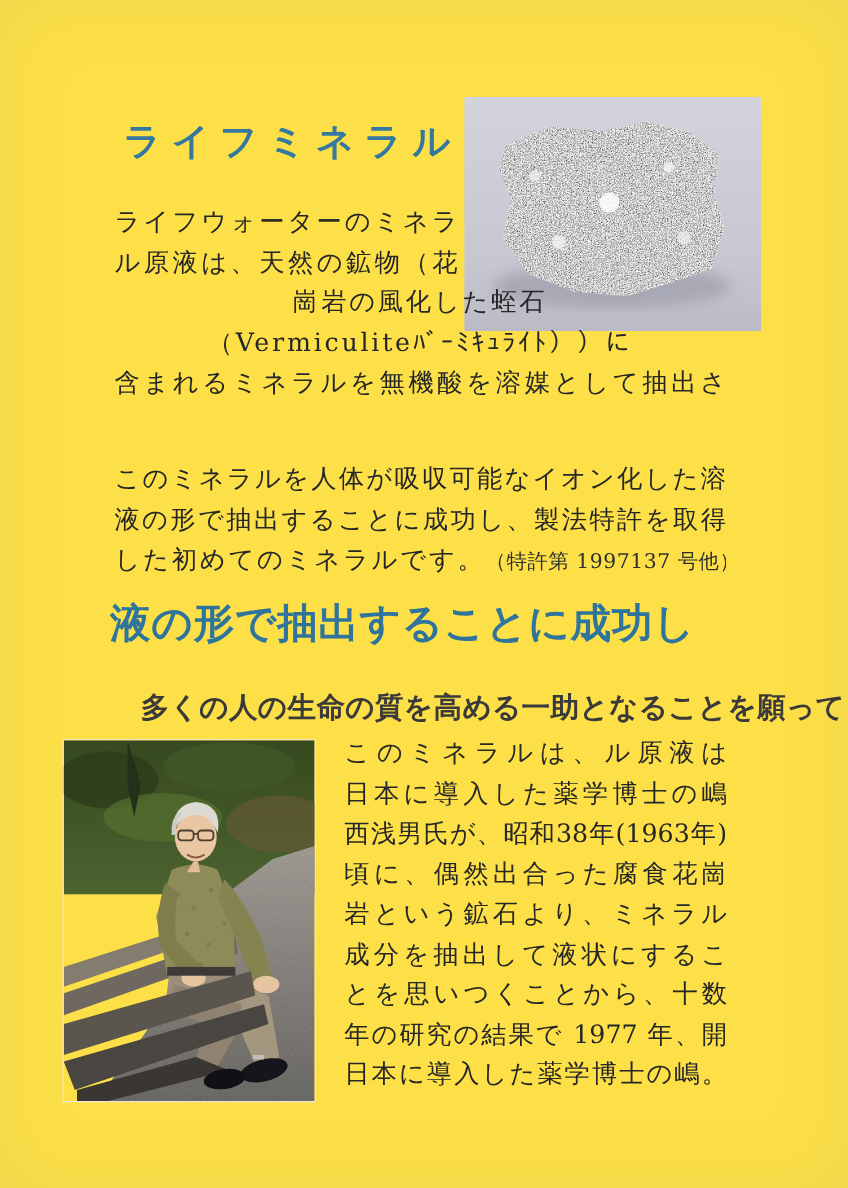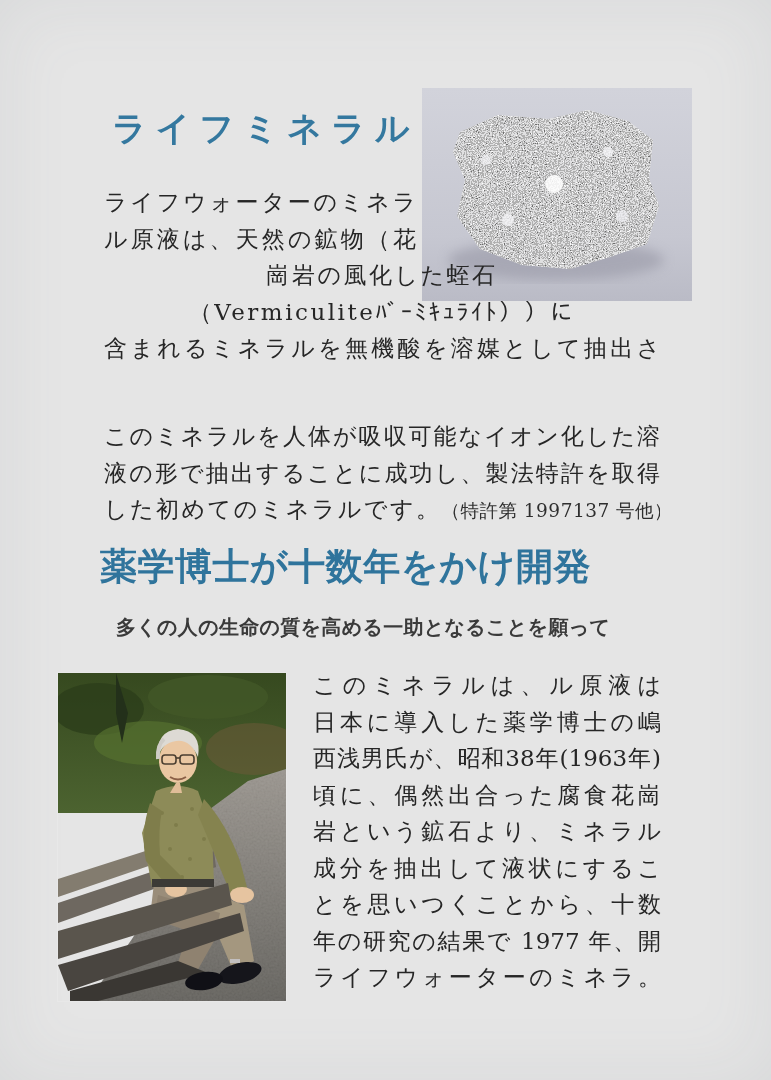--- a/index.html
+++ b/index.html
@@ -1,17 +1,17 @@
 <!DOCTYPE html>
 <html><head>
 <meta charset="utf-8">
 <style>
   html,body{margin:0;padding:0;background:#ffffff;}
   .page{
-    position:relative;width:771px;height:1080px;background:#e5e5e5;overflow:hidden;
+    position:relative;width:771px;height:1080px;background:#fde047;overflow:hidden;
     font-family:"DejaVu Serif","Liberation Serif",serif;
     box-shadow:inset 0 0 70px rgba(110,115,130,0.10);
   }
   .title{
     position:absolute;left:112px;top:106px;margin:0;
     font-size:34px;font-weight:700;letter-spacing:9px;color:#34789f;
     white-space:nowrap;
   }
   .fig{position:absolute;margin:0;padding:0;line-height:0;}
   .rock-fig{left:422px;top:88px;width:270px;height:213px;}
@@ -26,23 +26,23 @@
   .intro{position:absolute;left:104px;top:184px;width:556px;}
   .intro .narrow{width:312px;}
   .patent{position:absolute;left:104px;top:418px;width:556px;}
   .patent-last{white-space:nowrap;}
   .patent-note{font-size:18.5px;letter-spacing:0.5px;color:#2e2e2e;}
   .h2{
     position:absolute;left:100px;top:542px;margin:0;
     font-size:37px;font-weight:700;letter-spacing:0.5px;color:#2f749c;white-space:nowrap;
   }
   .sub{
-    position:absolute;left:112px;top:610px;margin:4px;width:556px;
+    position:absolute;left:112px;top:610px;margin:16px;width:556px;
     font-family:"DejaVu Sans","Liberation Sans",sans-serif;
-    font-size:20px;font-weight:700;letter-spacing:0.3px;color:#3a3a3a;white-space:nowrap;
+    font-size:26px;font-weight:700;letter-spacing:0.3px;color:#3a3a3a;white-space:nowrap;
   }
   .devtext{position:absolute;left:313px;top:667px;width:348px;}
   svg{display:block;}
 </style>
 </head>
 <body>
 
 <div class="page">
 
   <h1 class="title">ライフミネラル</h1>
@@ -91,21 +91,21 @@
     <div class="textline">（Vermiculiteﾊﾞｰﾐｷｭﾗｲﾄ））に</div>
     <div class="textline j">含まれるミネラルを無機酸を溶媒として抽出さ</div>
   </section>
 
   <section class="patent">
     <div class="textline j">このミネラルを人体が吸収可能なイオン化した溶</div>
     <div class="textline j">液の形で抽出することに成功し、製法特許を取得</div>
     <div class="textline patent-last"><span>した初めてのミネラルです。</span><span class="patent-note">（特許第 1997137 号他）</span></div>
   </section>
 
-  <h2 class="h2">薬学博士が十数年をかけ開発</h2>
+  <h2 class="h2">液の形で抽出することに成功し</h2>
   <p class="sub">多くの人の生命の質を高める一助となることを願って</p>
 
   <figure class="fig portrait-fig" aria-label="ベンチに座る嶋西浅男氏">
     <svg width="228" height="328" viewBox="0 0 228 328">
       <defs>
         <linearGradient id="grassg" x1="0" y1="0" x2="0" y2="1">
           <stop offset="0" stop-color="#36491f"></stop>
           <stop offset="1" stop-color="#4c6330"></stop>
         </linearGradient>
         <linearGradient id="pathg" x1="0" y1="0" x2="0" y2="1">
@@ -178,16 +178,16 @@
 
   <section class="devtext">
     <div class="textline j">このミネラルは、ル原液は</div>
     <div class="textline j">日本に導入した薬学博士の嶋</div>
     <div class="textline j">西浅男氏が、昭和38年(1963年)</div>
     <div class="textline j">頃に、偶然出合った腐食花崗</div>
     <div class="textline j">岩という鉱石より、ミネラル</div>
     <div class="textline j">成分を抽出して液状にするこ</div>
     <div class="textline j">とを思いつくことから、十数</div>
     <div class="textline j">年の研究の結果で 1977 年、開</div>
-    <div class="textline j">ライフウォーターのミネラ。</div>
+    <div class="textline j">日本に導入した薬学博士の嶋。</div>
   </section>
 
 </div>
 
 </body></html>

